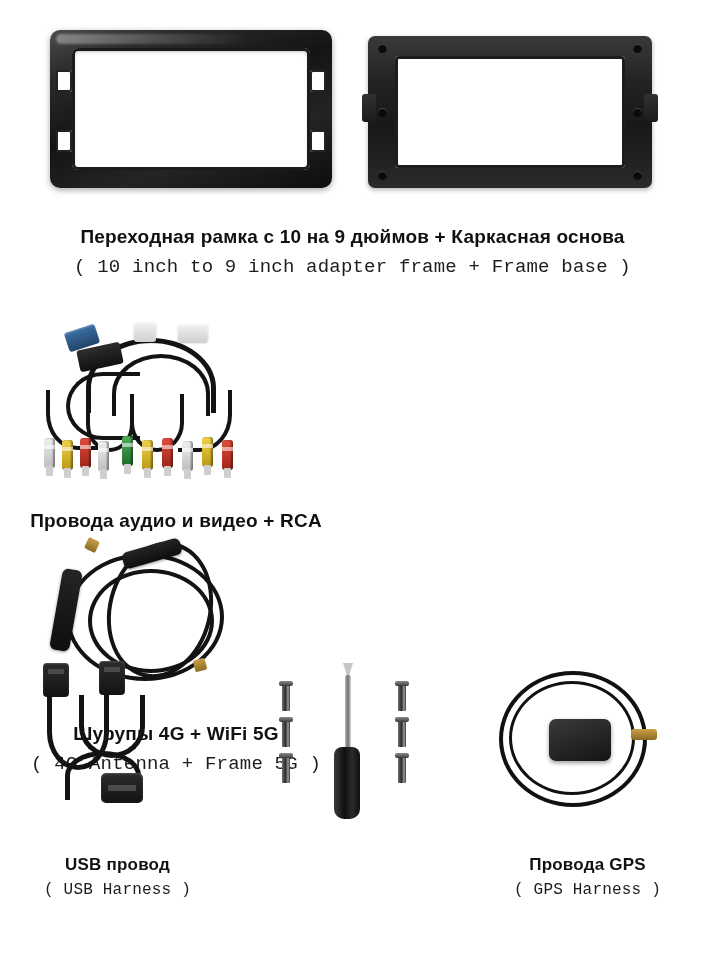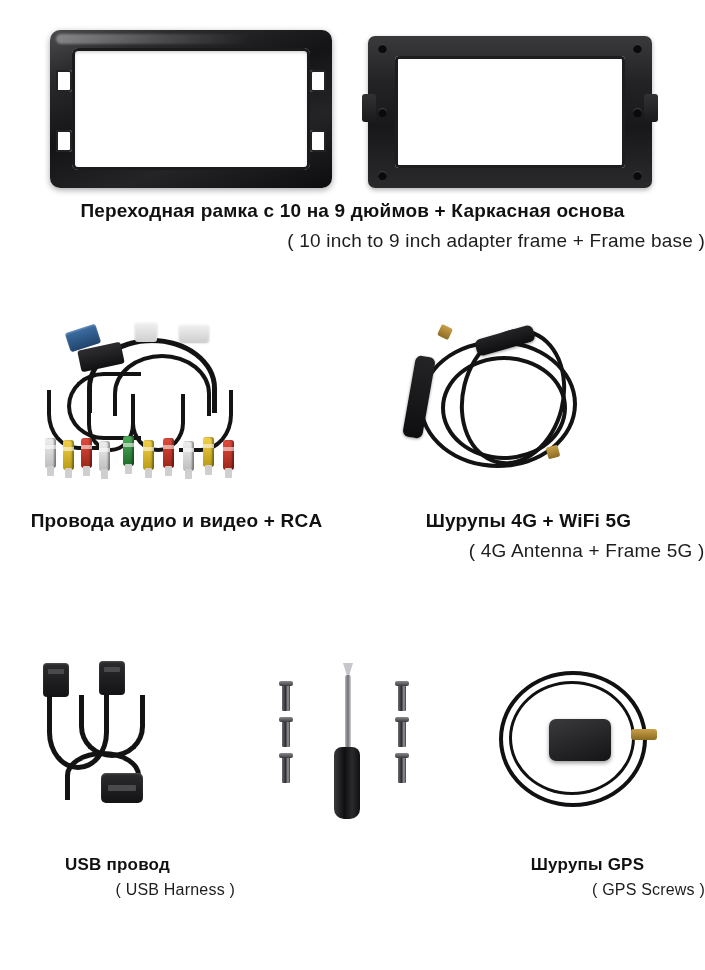--- a/index.html
+++ b/index.html
@@ -32,27 +32,28 @@
 
   .caption-ru {
     text-align: center;
     font-size: 19px;
     font-weight: 700;
     letter-spacing: 0.2px;
     color: #111;
     line-height: 1.25;
   }
   .caption-en {
-    text-align: right;
+    text-align: center;
     font-size: 19px;
     font-weight: 400;
     color: #1d1d1d;
     line-height: 1.3;
     margin-top: 6px;
     letter-spacing: 0.2px;
+    font-family: Liberation Mono, monospace;
   }
   .caption-ru.small { font-size: 17px; }
   .caption-en.small { font-size: 16px; margin-top: 5px; }
 
   
   .row {
     display: flex;
     justify-content: center;
     align-items: flex-start;
   }
@@ -149,25 +150,25 @@
   .frame-b .h6 { right: 10px; top: 50%; margin-top: -4px; }
   .frame-b .tab {
     position: absolute;
     width: 14px; height: 28px;
     background: linear-gradient(180deg,#323234,#1a1a1c);
     border-radius: 3px;
   }
   .frame-b .t1 { left: -6px; top: 58px; }
   .frame-b .t2 { right: -6px; top: 58px; }
 
-  #sec-frames .captions { margin-top: 14px; }
+  #sec-frames .captions { margin-top: 40px; }
 
   
   #sec-two { top: 320px; height: 290px; }
-  .two-row { display: flex; }
+  .two-row { display: flex; flex-direction: column; }
   .two-cell { width: 352px; }
 
   .art-harness { position: relative; width: 300px; height: 175px; margin: 0 auto; }
   .art-antenna { position: relative; width: 300px; height: 175px; margin: 0 auto; }
 
   
   .wire {
     position: absolute;
     border: 3px solid #131314;
     border-radius: 50%;
@@ -473,21 +474,21 @@
 
       <div class="cell three-cell">
         <div class="art-gps">
           <div class="gps-coil" style="left:16px; top:16px; width:140px; height:128px;"></div>
           <div class="gps-coil" style="left:26px; top:26px; width:120px; height:108px; border-width:3px;"></div>
           <div class="gps-puck" style="left:66px; top:64px; width:62px; height:42px;"></div>
           <div class="gps-plug" style="left:148px; top:74px;"></div>
         </div>
 
         <div class="cap-block cap-narrow">
-          <div class="caption-ru small">Шурупы GPS</div>
-          <div class="caption-en small">( GPS Screws )</div>
+          <div class="caption-ru small">Провода GPS</div>
+          <div class="caption-en small">( GPS Harness )</div>
         </div>
       </div>
 
     </div>
   </div>
 
 </div>
 
 </body></html>

